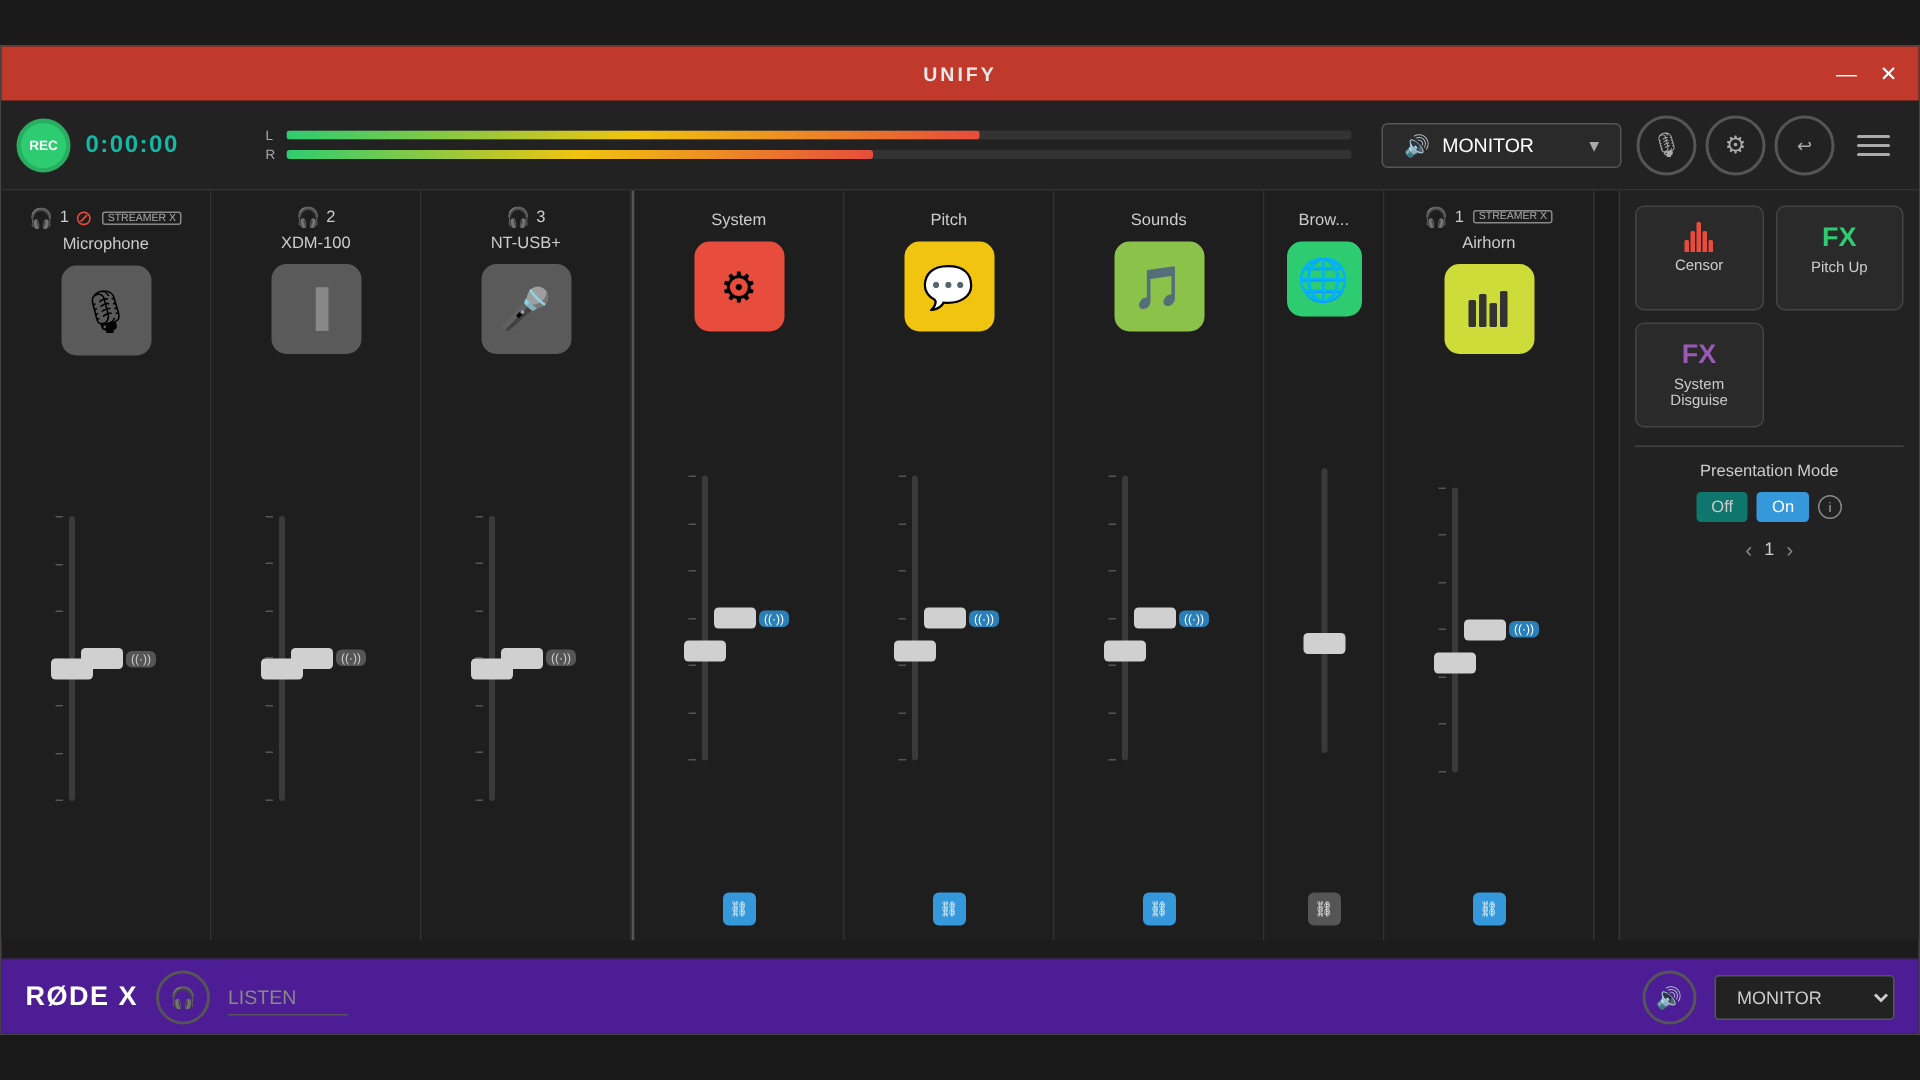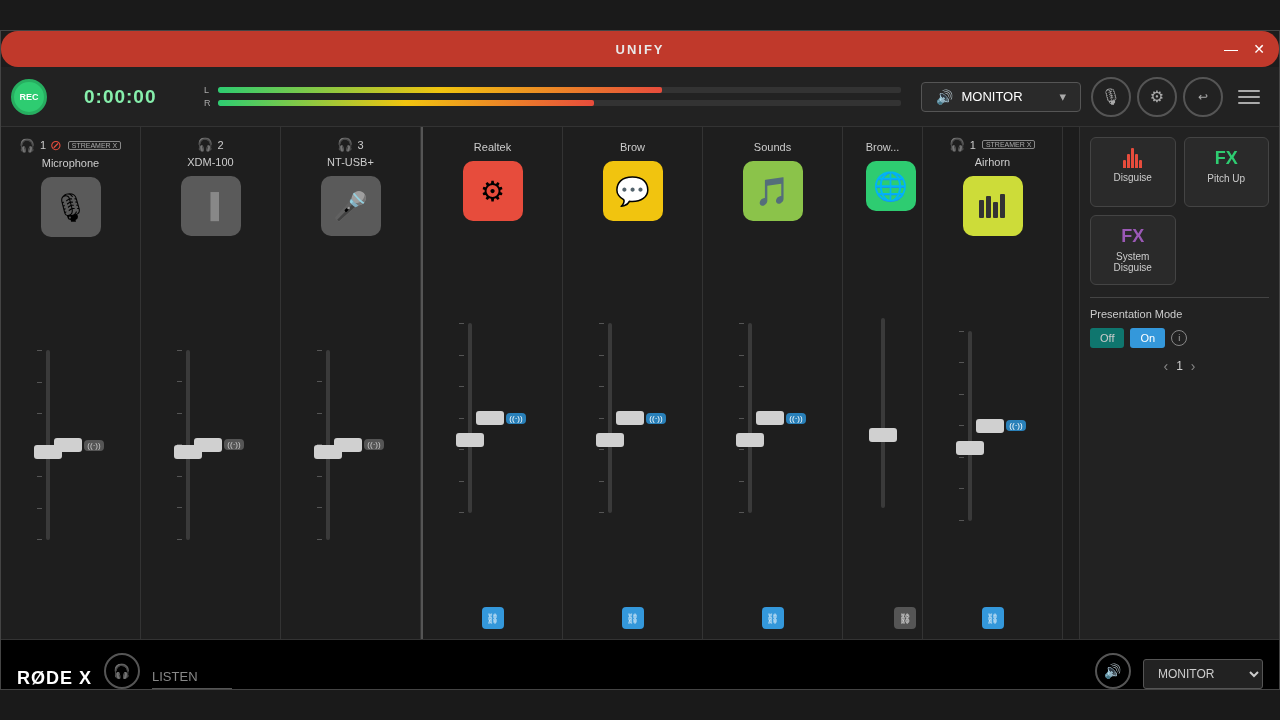--- a/index.html
+++ b/index.html
@@ -26,21 +26,20 @@
     }
 
     
     .title-bar {
       background: #c0392b;
       height: 36px;
       display: flex;
       align-items: center;
       justify-content: center;
       position: relative;
-      border-radius: 17px;
     }
     .title-bar-text {
       color: #e8e8e8;
       font-size: 13px;
       font-weight: bold;
       letter-spacing: 2px;
     }
     .title-bar-controls {
       position: absolute;
       right: 10px;
@@ -84,26 +83,25 @@
       display: flex;
       align-items: center;
       justify-content: center;
       color: #fff;
       font-size: 9px;
       font-weight: bold;
       cursor: pointer;
     }
 
     .timer {
-      color: #86efac;
-      font-size: 19px;
+      color: #14b8a6;
+      font-size: 16px;
       font-weight: bold;
       letter-spacing: 1px;
       min-width: 100px;
-      margin-left: 27px;
     }
 
     .meter-section {
       flex: 1;
       display: flex;
       flex-direction: column;
       gap: 3px;
       padding: 0 10px;
     }
     .meter-row {
@@ -335,20 +333,21 @@
       color: #9b59b6;
       font-size: 18px;
       font-weight: bold;
     }
 
     .presentation-mode {
       border-top: 1px solid #444;
       padding-top: 10px;
       display: flex;
       flex-direction: column;
+      align-items: center;
       gap: 8px;
     }
 
     .pm-label {
       color: #ccc;
       font-size: 11px;
     }
 
     .pm-controls {
       display: flex;
@@ -398,26 +397,27 @@
       cursor: pointer;
     }
     .page-num {
       color: #ccc;
       font-size: 12px;
     }
 
     
     .bottom-bar {
       height: 50px;
-      background: #000000;
+      background: #4c1d95;
       border-top: 1px solid #333;
       display: flex;
-      align-items: flex-end;
+      align-items: center;
       padding: 0 16px;
       gap: 12px;
+      margin-top: 12px;
     }
 
     .rode-logo {
       color: #fff;
       font-size: 18px;
       font-weight: bold;
       letter-spacing: 1px;
     }
 
     .listen-btn {
@@ -540,21 +540,20 @@
       width: 5px;
       height: 1px;
       background: #555;
     }
 
     
     .channel-partial {
       width: 80px;
       min-width: 80px;
       overflow: hidden;
-      align-items: flex-end;
     }
 
     .no-select { user-select: none; }
 
     
     .airhorn-bars {
       display: flex;
       gap: 1px;
       align-items: flex-end;
     }
@@ -736,21 +735,21 @@
               <div style="background:#555;border-radius:4px;padding:1px 3px;color:#ccc;font-size:8px;">((·))</div>
             </div>
           </div>
         </div>
 
         <div style="width:2px;background:#555;height:100%;align-self:stretch;"></div>
 
         <div class="channel">
           <div class="channel-header">
             <div class="channel-num-row"></div>
-            <span class="channel-name">Realtek</span>
+            <span class="channel-name">System</span>
           </div>
           <div class="channel-icon-box icon-red">
             <span>⚙</span>
           </div>
           <div class="channel-fader-section">
             <div class="channel-scale">
               <div class="scale-tick"></div>
               <div class="scale-tick"></div>
               <div class="scale-tick"></div>
               <div class="scale-tick"></div>
@@ -769,21 +768,21 @@
             </div>
           </div>
           <div class="channel-bottom-link">
             <div class="link-btn">⛓</div>
           </div>
         </div>
 
         <div class="channel">
           <div class="channel-header">
             <div class="channel-num-row"></div>
-            <span class="channel-name">Brow</span>
+            <span class="channel-name">Pitch</span>
           </div>
           <div class="channel-icon-box icon-yellow">
             <span>💬</span>
           </div>
           <div class="channel-fader-section">
             <div class="channel-scale">
               <div class="scale-tick"></div>
               <div class="scale-tick"></div>
               <div class="scale-tick"></div>
               <div class="scale-tick"></div>
@@ -909,21 +908,21 @@
         <div class="fx-grid">
 
           <div class="fx-btn">
             <div class="airhorn-bars">
               <div class="ah-bar" style="height:8px;"></div>
               <div class="ah-bar" style="height:14px;"></div>
               <div class="ah-bar" style="height:20px;"></div>
               <div class="ah-bar" style="height:14px;"></div>
               <div class="ah-bar" style="height:8px;"></div>
             </div>
-            <span class="fx-label">Disguise</span>
+            <span class="fx-label">Censor</span>
           </div>
 
           <div class="fx-btn">
             <span class="fx-text-green">FX</span>
             <span class="fx-label">Pitch Up</span>
           </div>
 
 
           <div class="fx-btn">
             <span class="fx-text-purple">FX</span>

